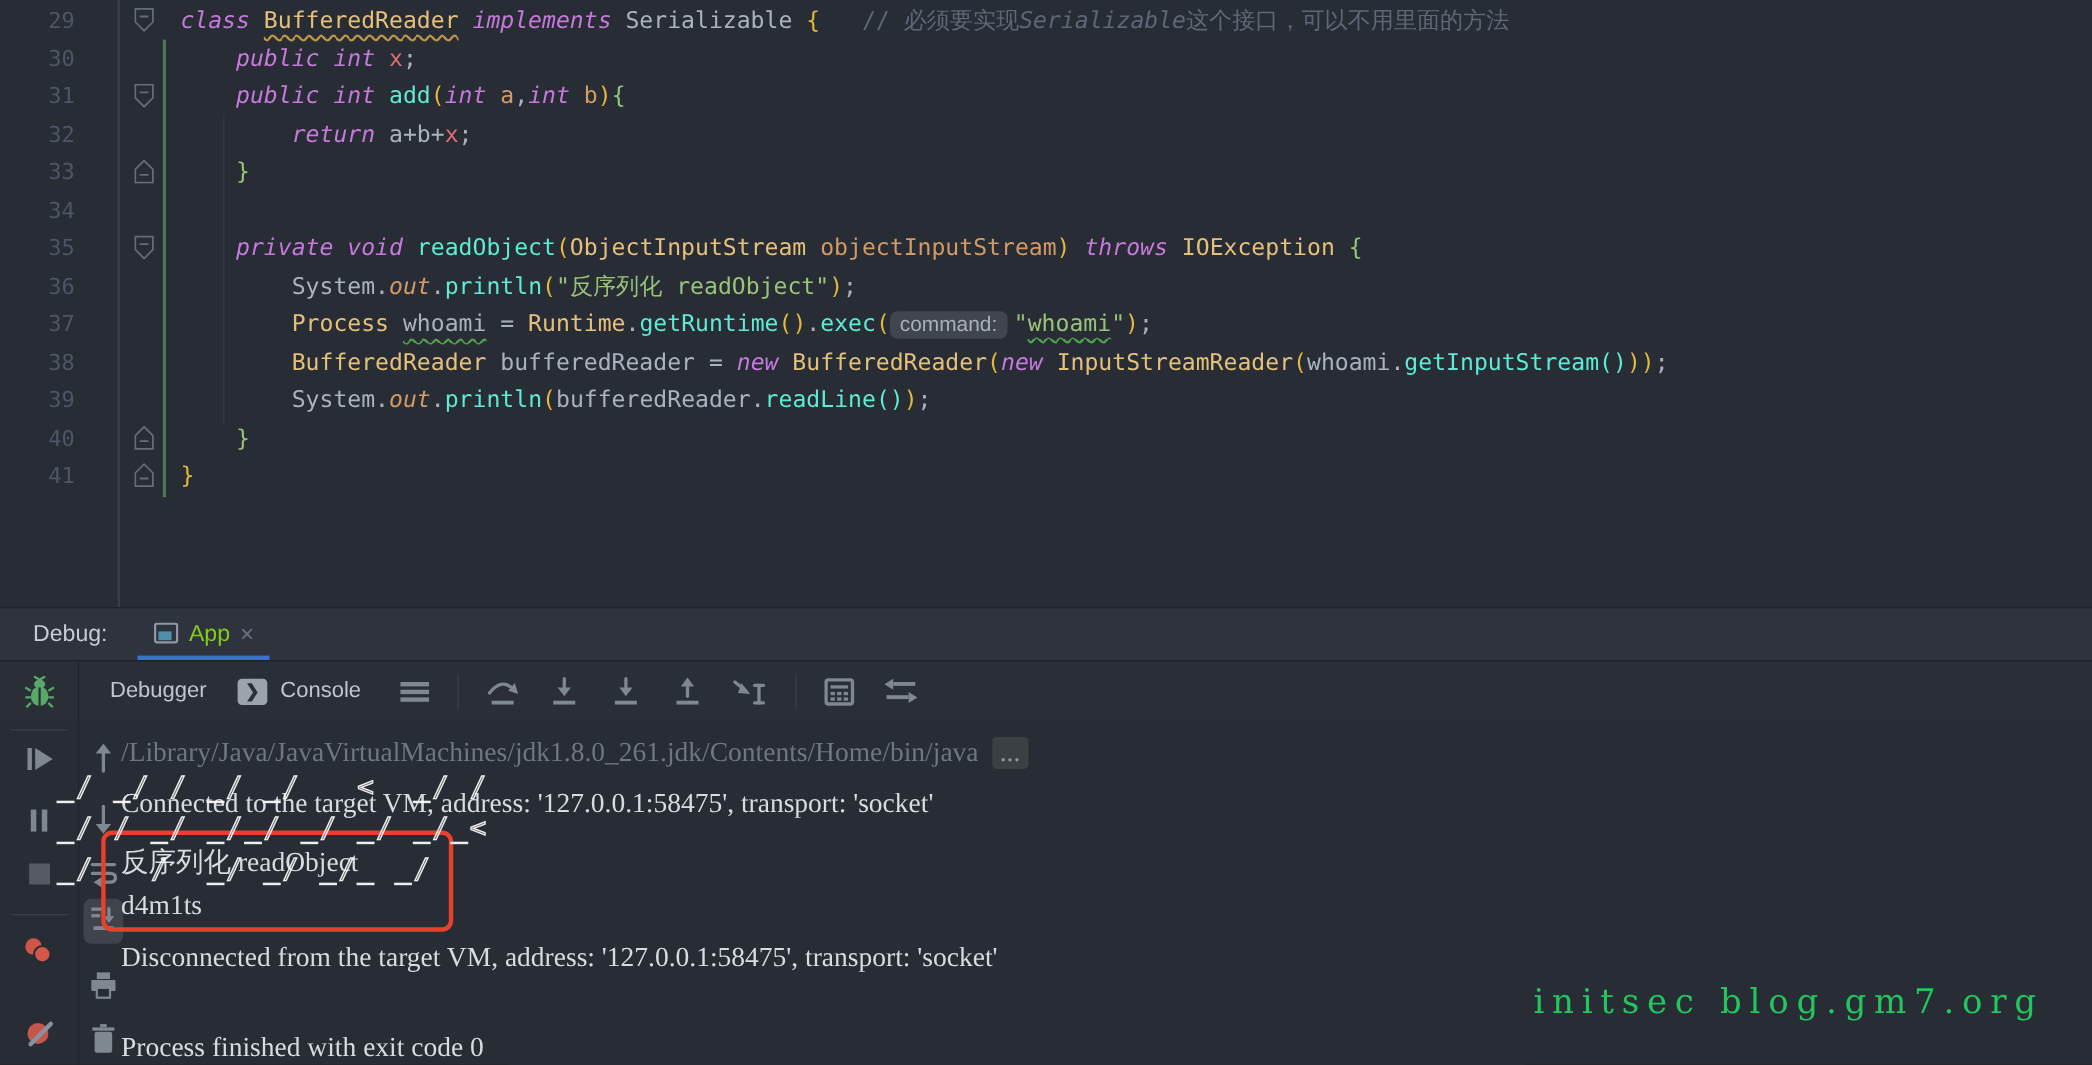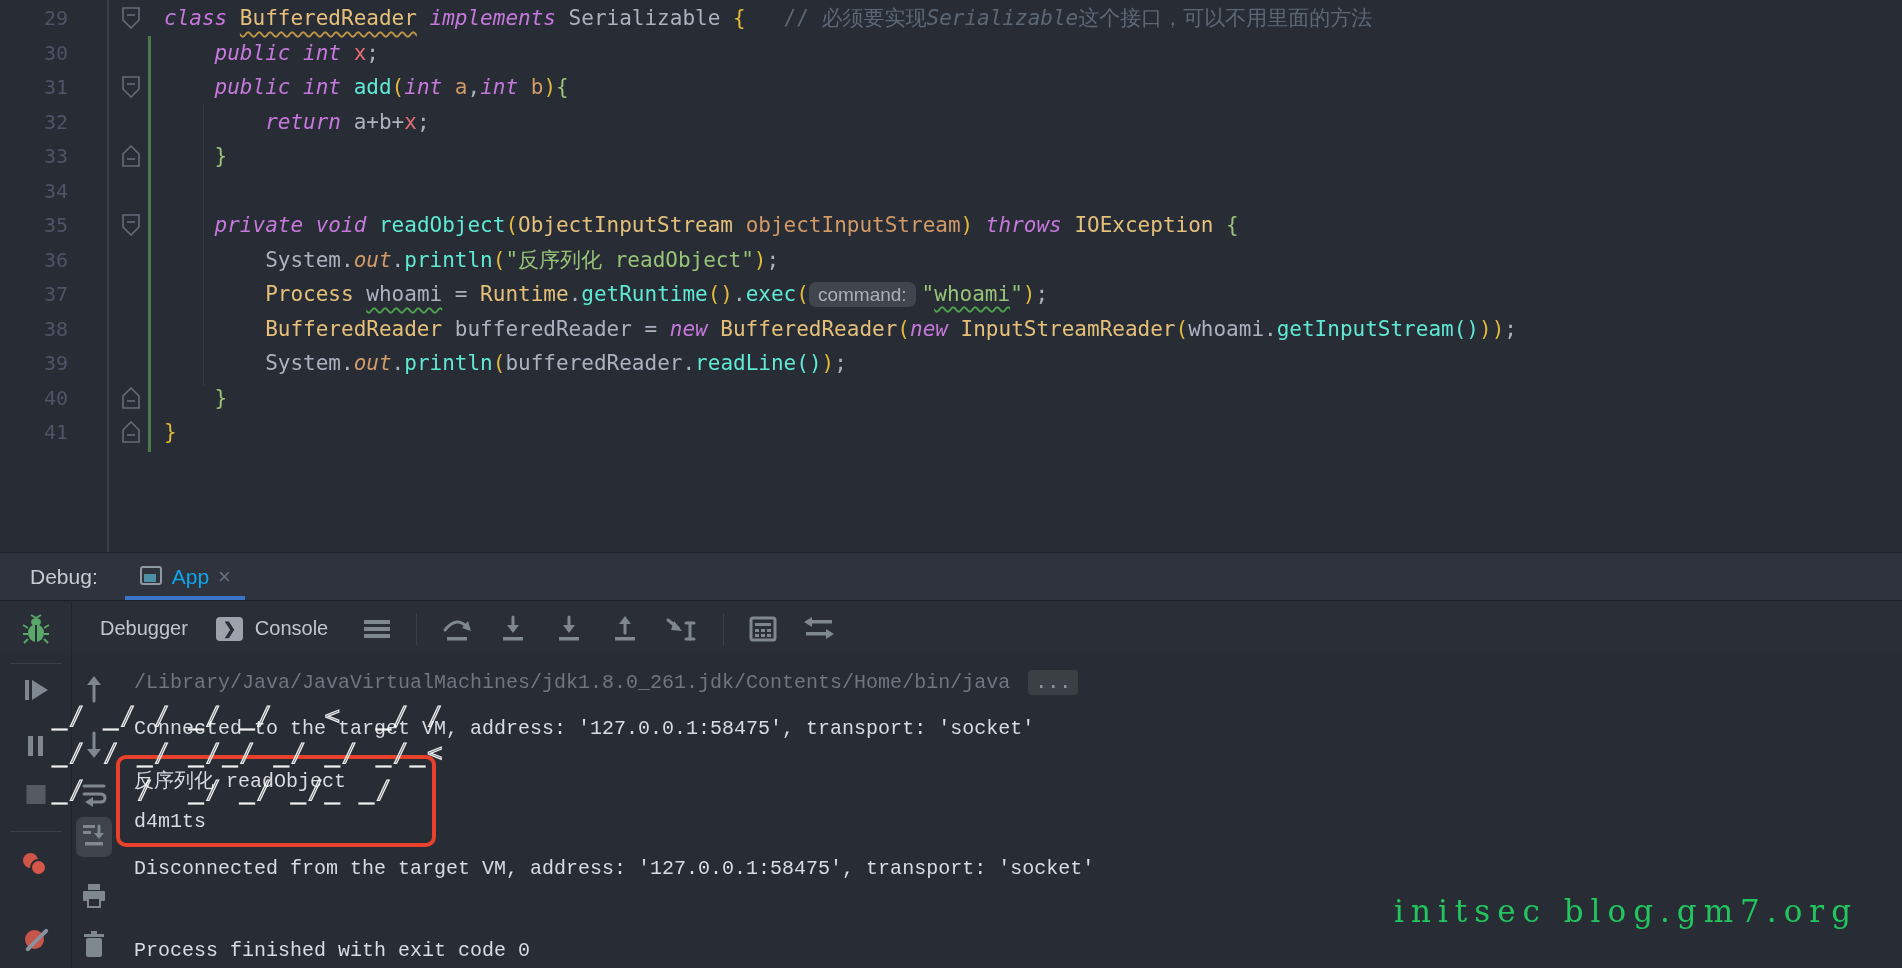--- a/index.html
+++ b/index.html
@@ -41,21 +41,21 @@
   .hint { background:#40454e; color:#a9b0bc; border-radius:7px; padding:2px 9px; margin-right:6px;
           font-family:"Liberation Sans", sans-serif; font-size:19px; }
 
   
   .debug-header { position:absolute; left:0; top:552px; width:1902px; height:49px;
     background:#2e333d; border-top:1px solid #1d2127; border-bottom:1px solid #1d2127;
     display:flex; align-items:center; }
   .dbg-label { color:#c7ccd4; font-size:21px; margin-left:30px; }
   .run-tab { position:relative; height:100%; margin-left:27px; padding:0 14px;
     display:flex; align-items:center; gap:9px; cursor:pointer; }
-  .run-tab .tab-label { color:#0ea5e9; font-size:21px; }
+  .run-tab .tab-label { color:#84cc16; font-size:21px; }
   .tab-close { color:#697080; font-size:22px; line-height:1; }
   .run-tab::after { content:""; position:absolute; left:0; bottom:0; width:100%; height:4px; background:#3a74c9; }
 
   
   .tool-row { position:absolute; left:0; top:602px; width:1902px; height:53px; background:#2a2e37;
     display:flex; align-items:center; }
   .bug-cell { width:72px; height:100%; border-right:1px solid #1f232b; display:flex; align-items:center; justify-content:center; flex:none; }
   .view-tabs { display:flex; align-items:center; height:100%; margin-left:28px; gap:28px; }
   .vtab { display:flex; align-items:center; gap:12px; color:#c0c6cf; font-size:20px; height:100%; cursor:pointer; }
   .term-ic { width:27px; height:24px; background:#9da3ac; border-radius:4px; color:#2b2f37;
@@ -71,22 +71,22 @@
   .strip-hr { position:absolute; left:10px; width:52px; height:1px; background:#3b414c; }
   .sq-stop { width:19px; height:19px; background:#565b63; }
   .bp-wrap { position:relative; width:26px; height:24px; }
   .bp1 { position:absolute; left:0; top:0; width:15px; height:15px; border-radius:50%; background:#cf5549; }
   .bp2 { position:absolute; left:7px; top:6px; width:17px; height:17px; border-radius:50%; background:#d4574a; border:2px solid #282c34; }
   .mute-wrap { position:relative; width:26px; height:26px; }
   .mute-c { position:absolute; left:2px; top:3px; width:19px; height:19px; border-radius:50%; background:#c6564c; }
   .mute-s { position:absolute; left:-1px; top:11px; width:30px; height:4px; background:#8a919c; transform:rotate(-45deg); border-radius:2px; }
   .hl-box { background:#3e434c; border-radius:7px; padding:5px; }
 
-  .console-out { position:absolute; left:124px; top:0; width:1500px; height:313px;
-    font-family:Liberation Mono, monospace; font-size:20px; color:#d8dbe0; white-space:pre; }
+  .console-out { position:absolute; left:100px; top:0; width:1500px; height:313px;
+    font-family:Liberation Serif, serif; font-size:25px; color:#d8dbe0; white-space:pre; }
   .cl { position:absolute; left:10px; }
   .cl.path { top:16px; color:#6e7681; }
   .ellipsis { background:#3b4044; color:#9198a2; border-radius:4px; padding:1px 7px; margin-left:6px; }
   .cl.connected { top:62px; }
   .redbox { position:absolute; left:-8px; top:100px; width:320px; height:92px;
     border:4px solid #e8402a; border-radius:10px; }
   .cl.b1 { top:112px; }
   .cl.b2 { top:155px; }
   .cl.disc { top:202px; }
   .cl.fin { top:284px; }

